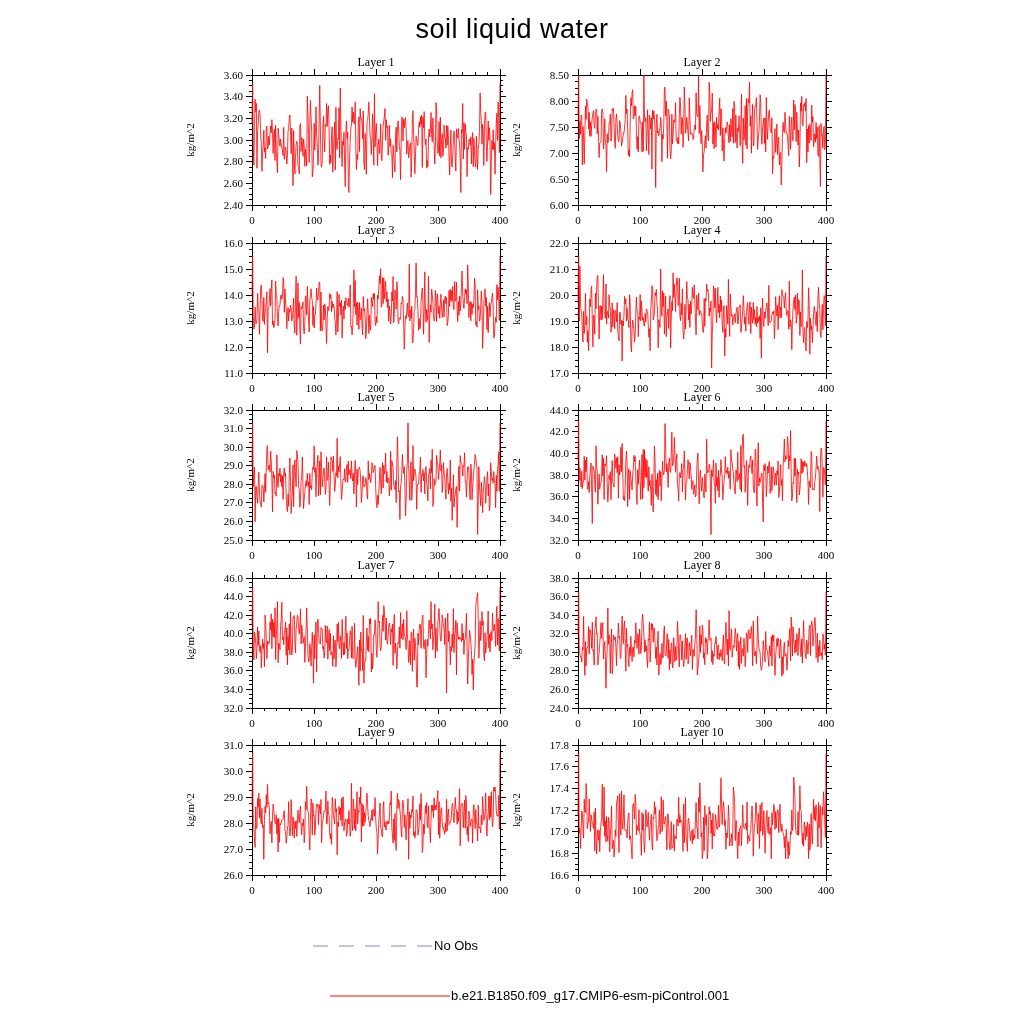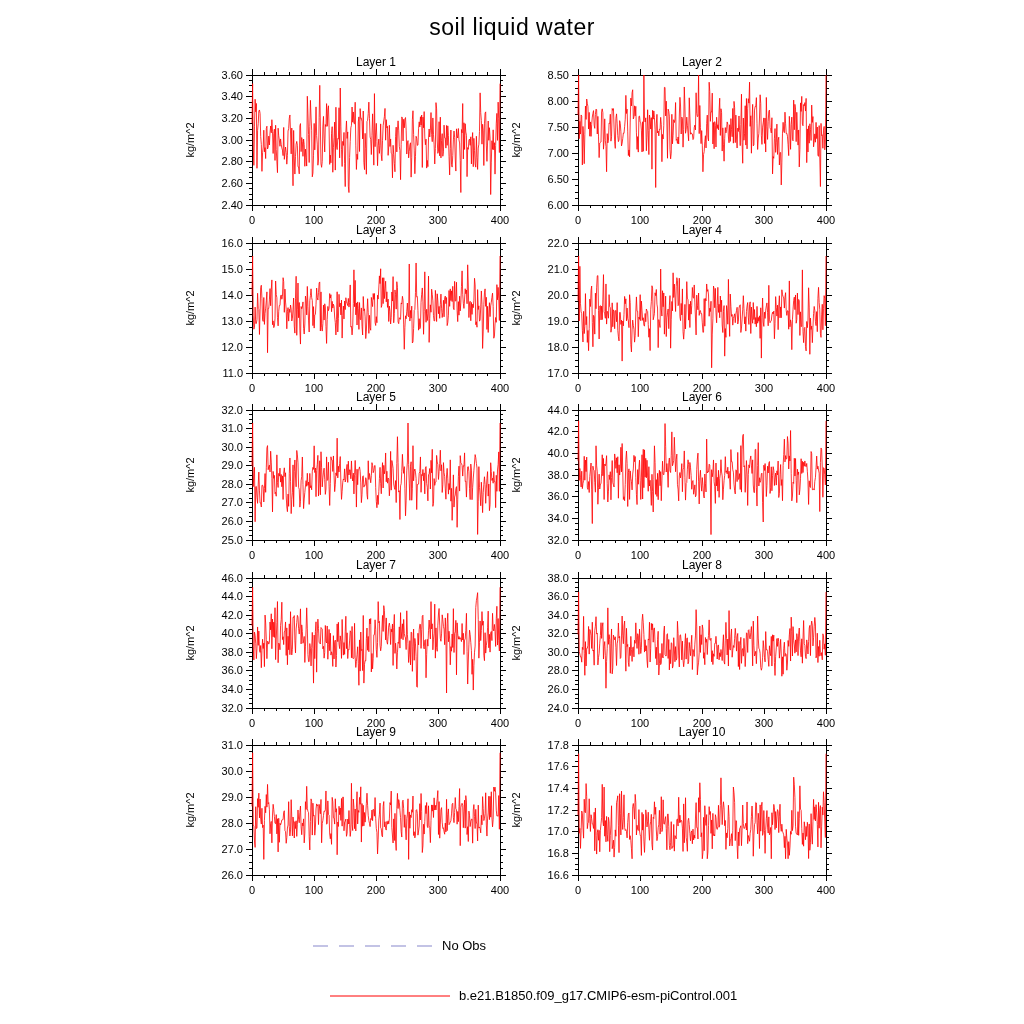--- a/index.html
+++ b/index.html
@@ -2,25 +2,25 @@
 <html><head>
 <meta charset="utf-8">
 <style>
   html,body{margin:0;padding:0;}
   body{
     width:1024px;height:1024px;background:#ffffff;position:relative;overflow:hidden;
     font-family:"Liberation Sans", sans-serif;color:#000;
   }
   .figure-title{
     position:absolute;top:14px;left:0;width:100%;text-align:center;
-    font-size:23px;letter-spacing:0.5px;
+    font-size:27px;letter-spacing:0.5px;
   }
-  #panels{position:absolute;left:0;top:0;width:1024px;height:746px;}
+  #panels{position:absolute;left:0;top:0;width:1024px;height:746px;font-family:Liberation Serif, serif;}
   #panels svg{position:absolute;overflow:visible;}
-  .legend-row{position:absolute;display:flex;align-items:center;gap:8px;font-size:13px;}
+  .legend-row{position:absolute;display:flex;align-items:center;gap:0;font-size:13px;}
   .legend-line{display:block;}
 </style>
 </head>
 <body>
 
 <div class="figure-title">soil liquid water</div>
 
 <div id="panels">
     <svg width="326" height="172" style="left: 180px; top: 49px;">
       <text x="196" y="17" text-anchor="middle" font-size="12" fill="#000">Layer 1</text>

